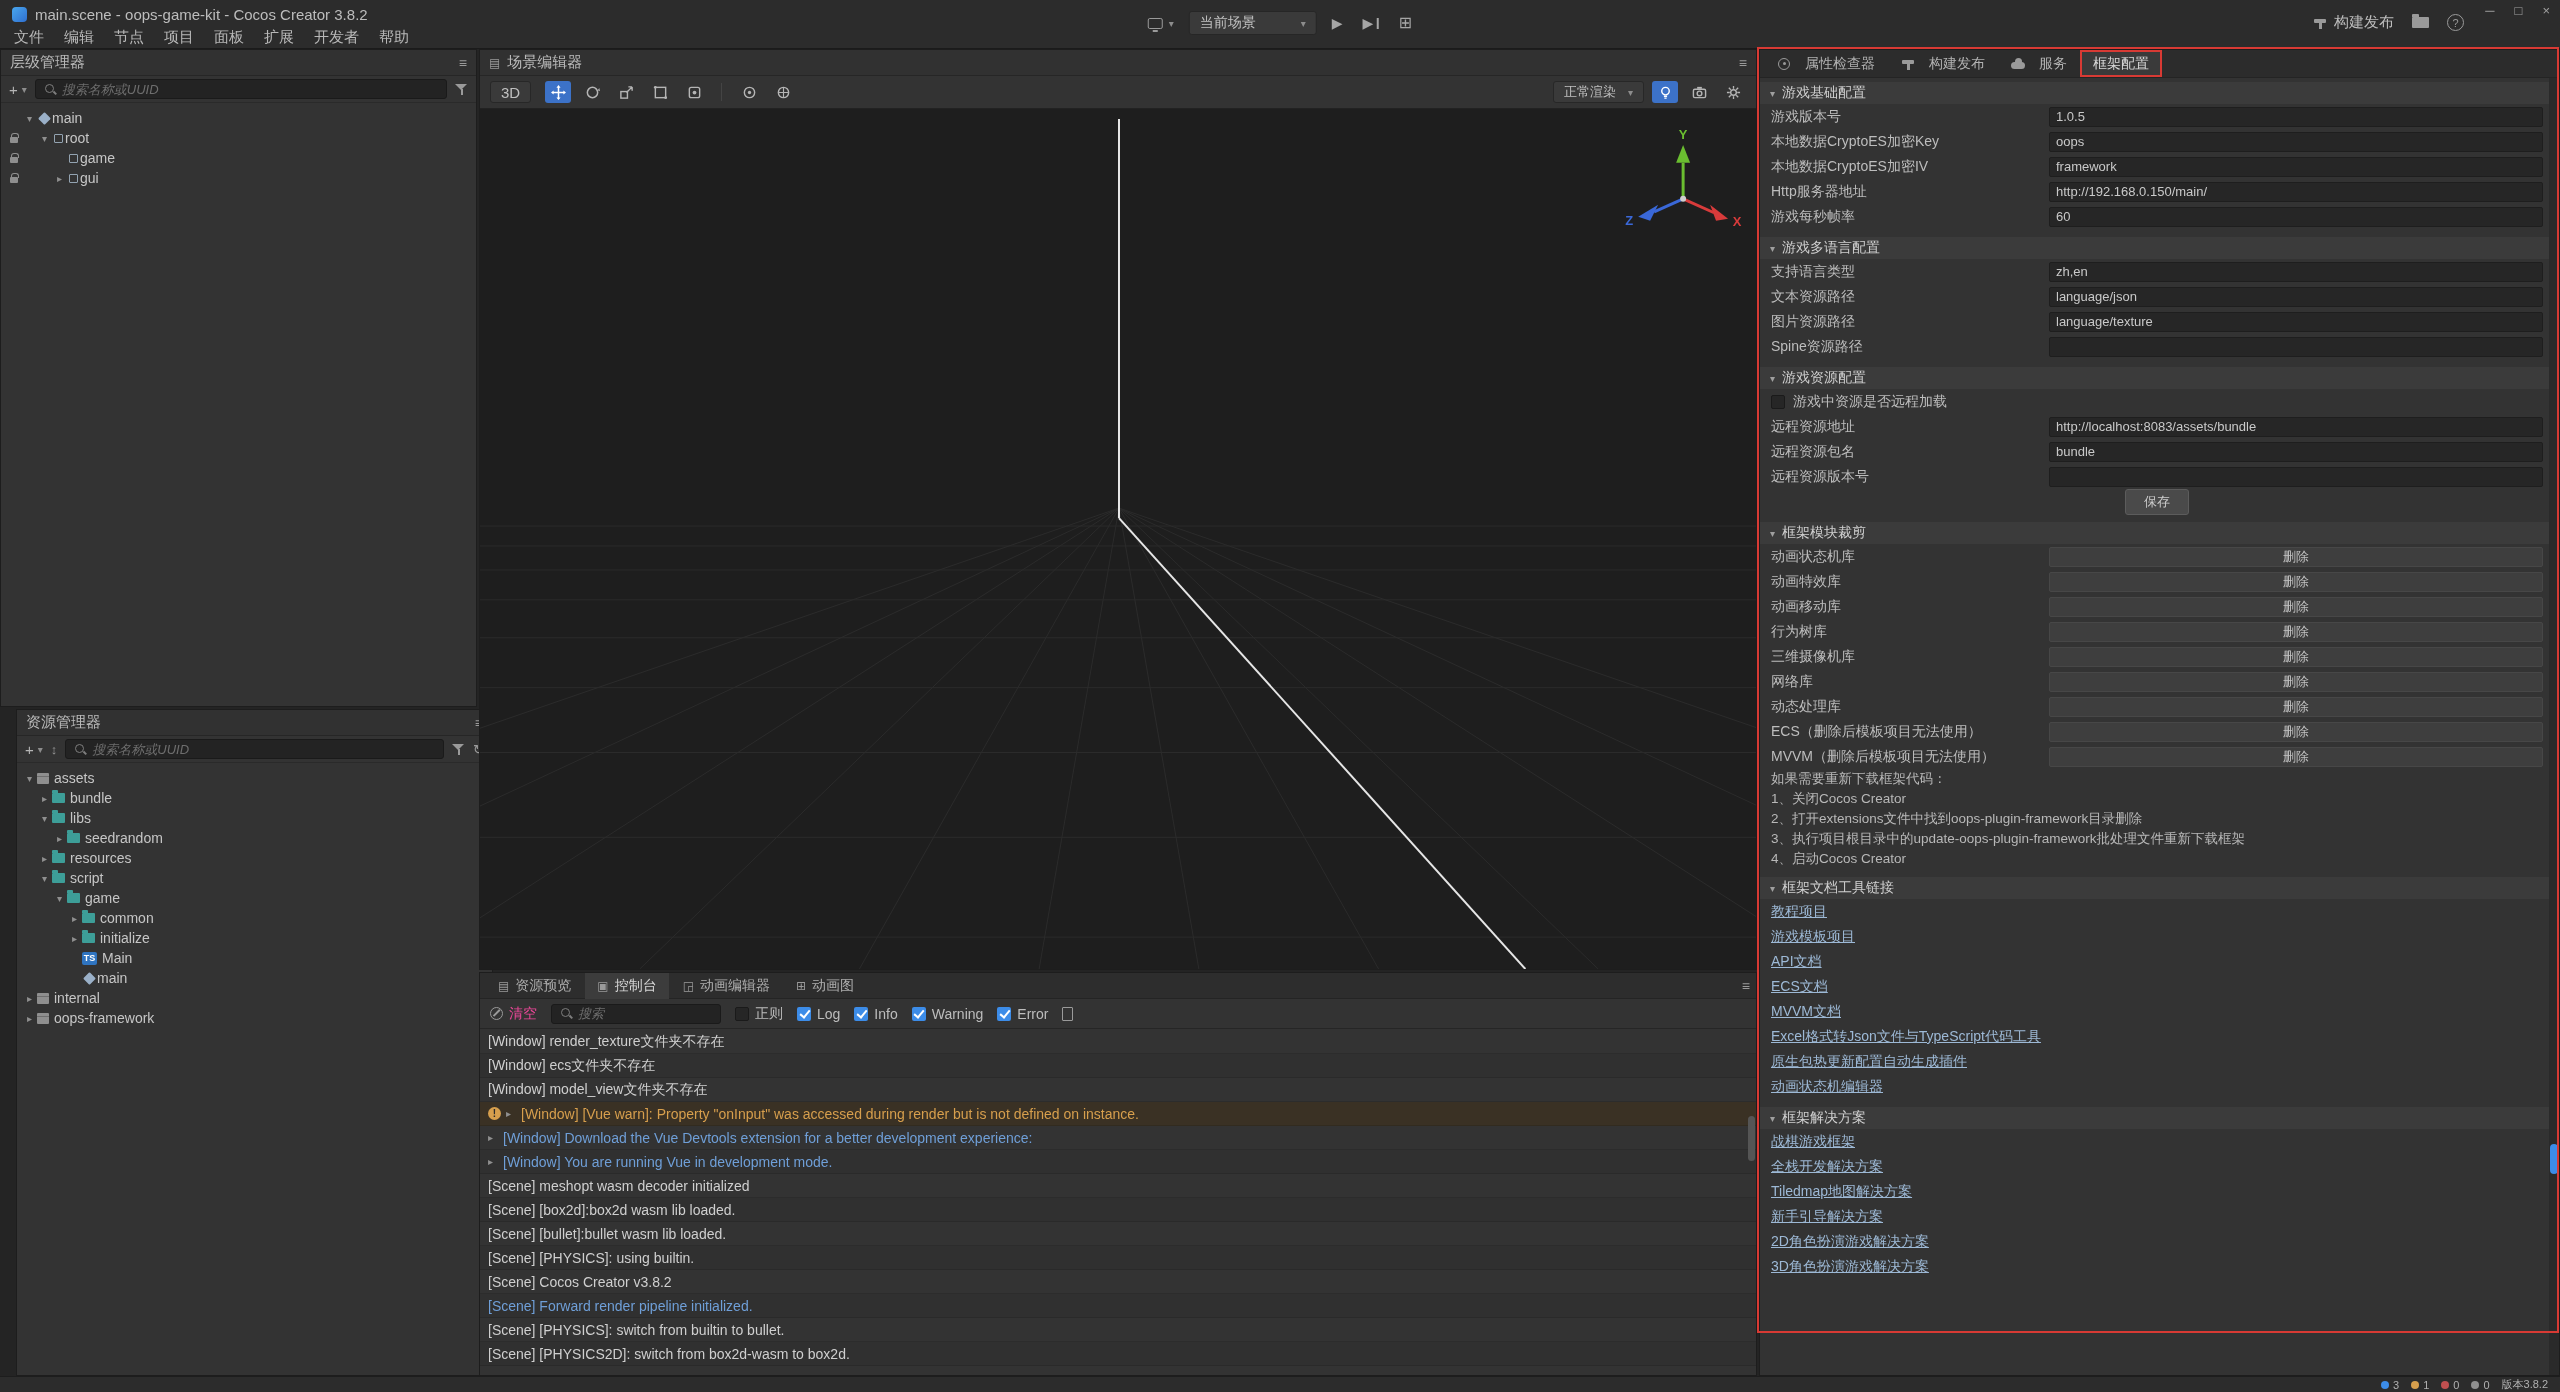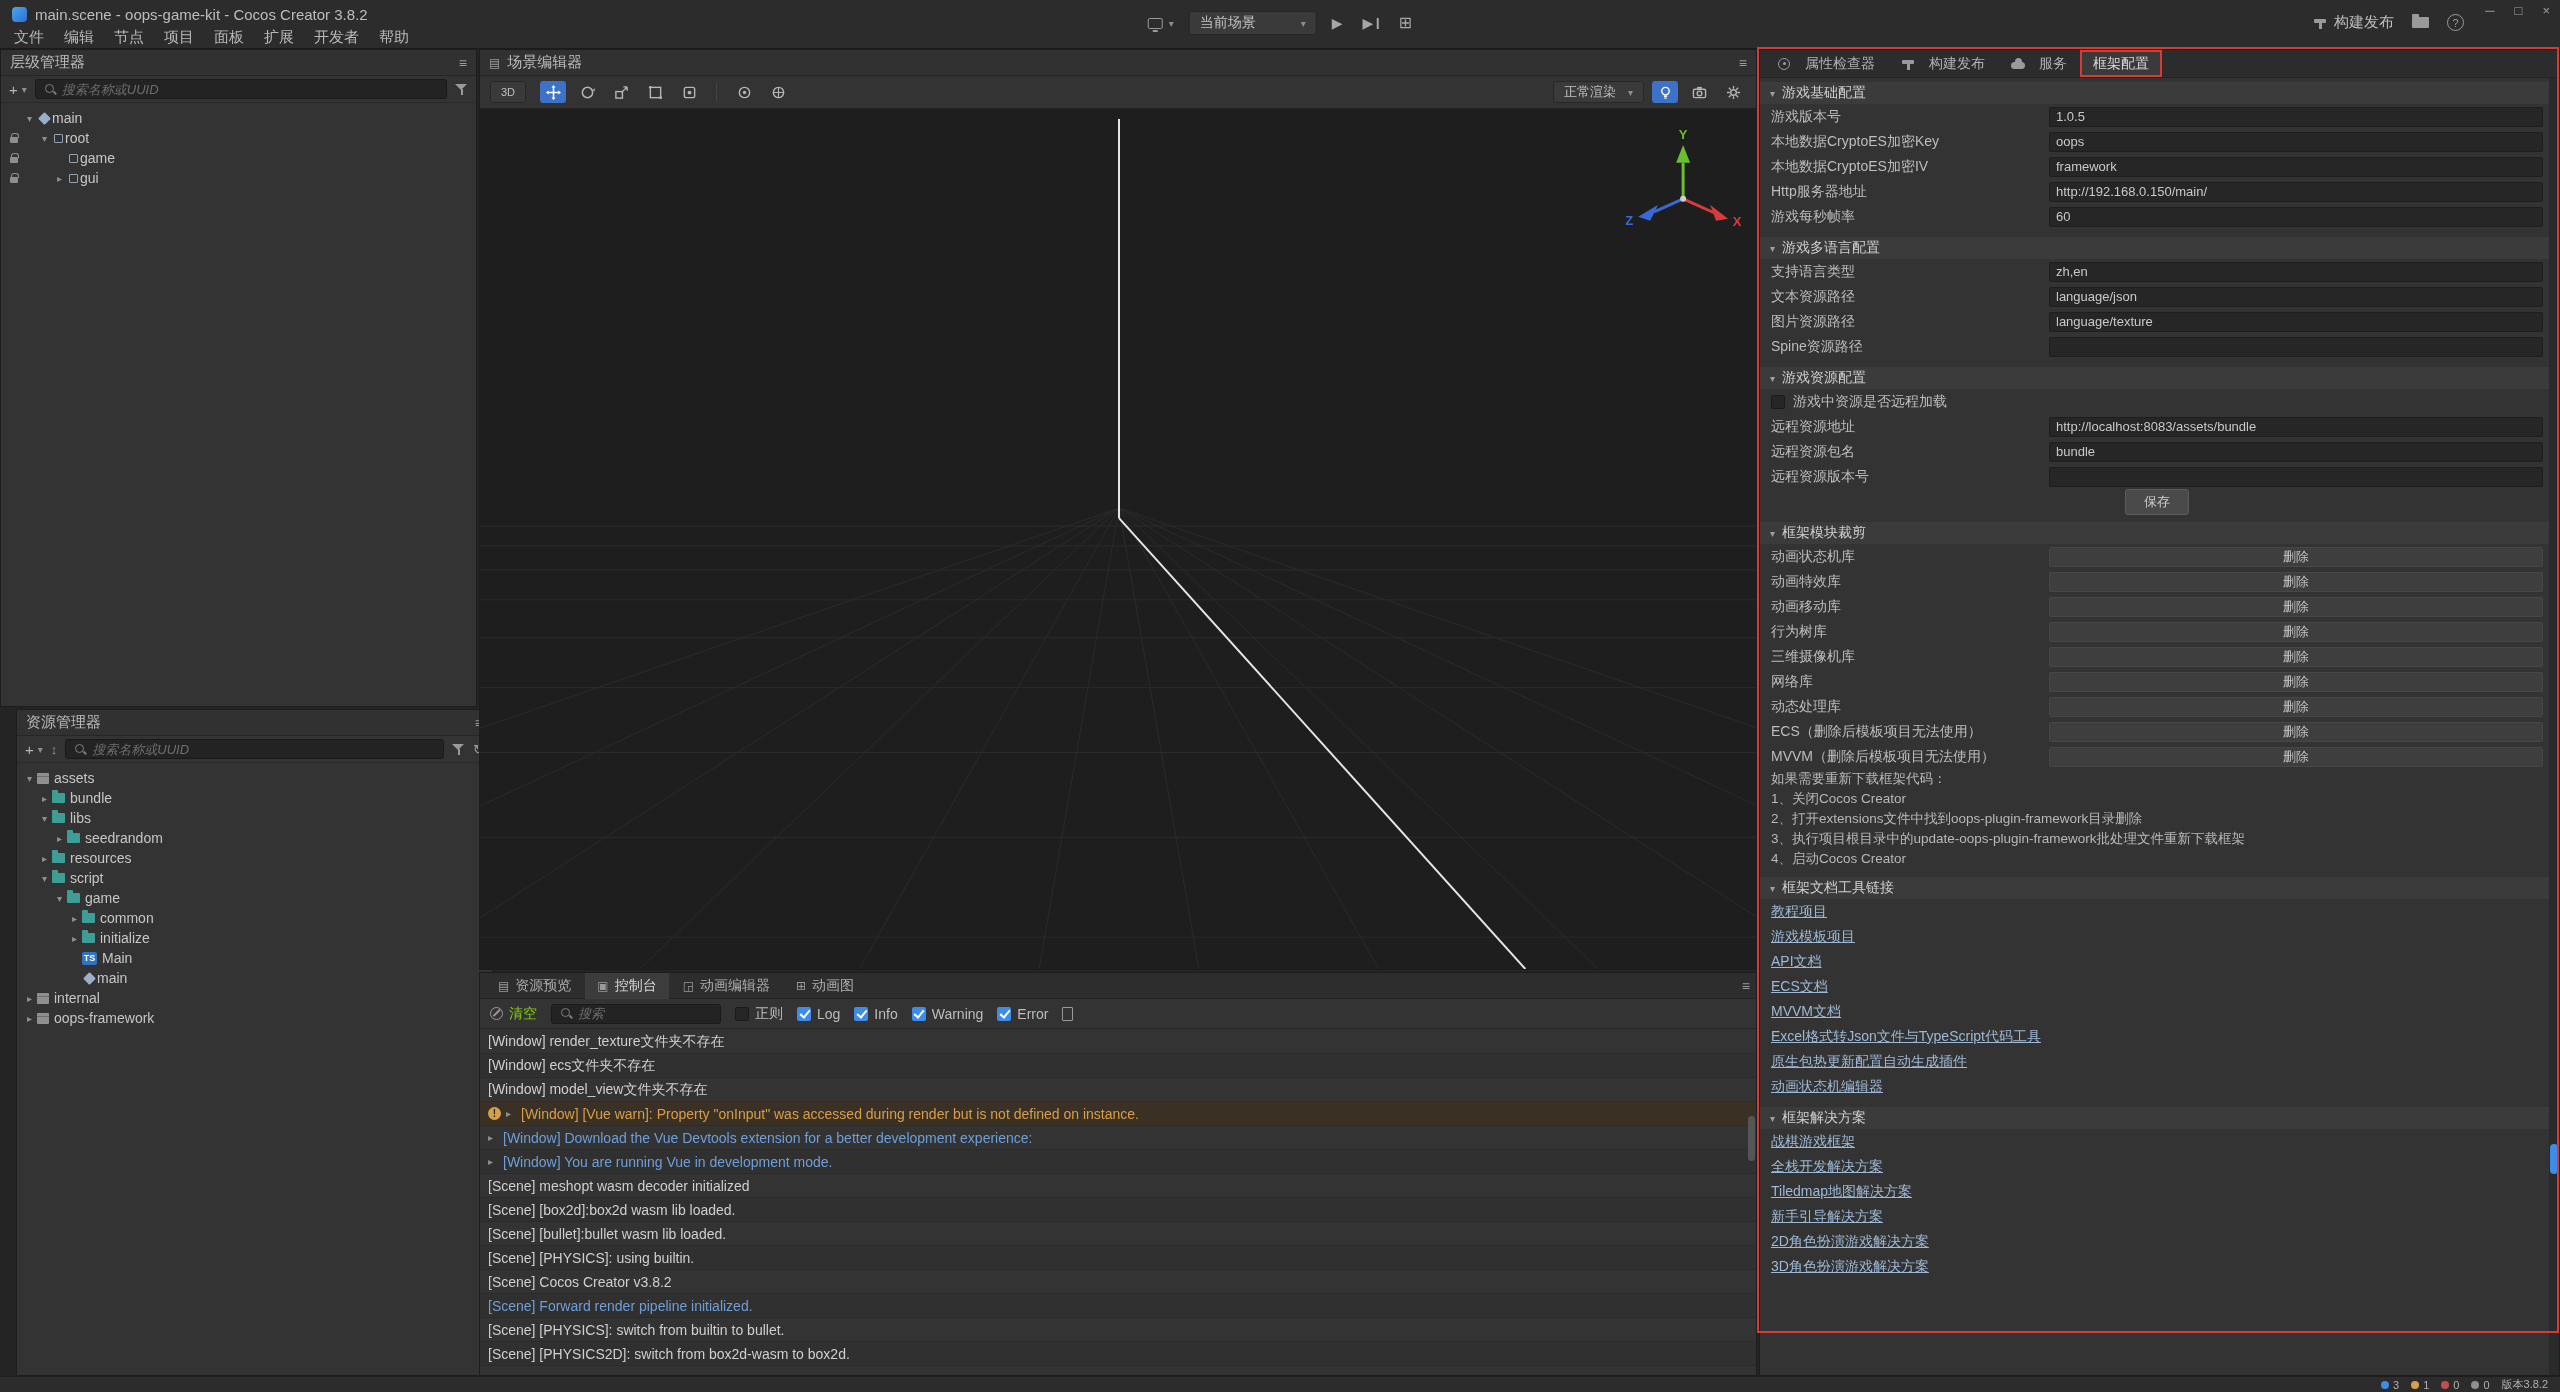--- a/index.html
+++ b/index.html
@@ -71,37 +71,37 @@
   .i-folder{width:13px;height:10px;background:#3d9e98;border-radius:1px;position:relative;}
   .i-folder::before{content:"";position:absolute;top:-3px;left:0;width:6px;height:3px;background:#3d9e98;border-radius:1px 1px 0 0;}
   .i-package{width:12px;height:11px;background:#8f8f8f;border-radius:1px;position:relative;}
   .i-package::before{content:"";position:absolute;top:3px;left:0;width:12px;height:1.5px;background:#6e6e6e;}
   .i-scene{width:9px;height:9px;background:#9ab0c8;transform:rotate(45deg);border-radius:1px;margin:0 3px;}
   .i-node{width:9px;height:9px;border:1.5px solid #93a3b1;border-radius:1px;margin:0 2px;}
   .i-ts{width:15px;height:13px;background:#2f74c0;color:#fff;font-size:9px;font-weight:bold;display:flex;align-items:center;justify-content:center;border-radius:2px;}
 
   
   .scene-toolbar{height:33px;display:flex;align-items:center;gap:8px;padding:0 10px;border-bottom:1px solid #222;background:#333;}
-  .mode3d{height:22px;background:#3a3a3a;border:1px solid #272727;border-radius:3px;color:#c0c0c0;font-size:11px;padding:0 10px;margin-right:6px;}
+  .mode3d{height:22px;background:#3a3a3a;border:1px solid #272727;border-radius:3px;color:#c0c0c0;font-size:15px;padding:0 10px;margin-right:6px;}
   .tool{width:26px;height:22px;background:transparent;border:none;border-radius:3px;display:flex;align-items:center;justify-content:center;cursor:default;}
   .tool.active{background:#3c72c8;}
   .tool svg{width:15px;height:15px;}
   .toolsep{width:1px;height:18px;background:#444;margin:0 6px;}
   .spacer{flex:1;}
   .render-select{display:flex;align-items:center;height:22px;background:#3a3a3a;border:1px solid #272727;border-radius:3px;padding:0 10px;font-size:13px;color:#c0c0c0;gap:8px;}
   .viewport{position:absolute;left:0;top:59px;right:0;bottom:0;background:#1e1e1e;}
   .viewport svg{width:100%;height:100%;display:block;}
 
   
   .console-tabs{height:26px;display:flex;align-items:center;background:#2d2d2d;border-bottom:1px solid #242424;padding:0 6px;gap:2px;}
   .ctab{height:26px;display:flex;align-items:center;gap:6px;padding:0 12px;font-size:14px;color:#aeaeae;cursor:default;}
   .ctab.active{background:#3c3c3c;color:#d6d6d6;}
   .ctab-glyph{font-size:12px;color:#9a9a9a;}
   .console-toolbar{height:30px;display:flex;align-items:center;gap:14px;padding:0 10px;border-bottom:1px solid #262626;background:#333;}
-  .clear-btn{display:flex;align-items:center;gap:6px;background:transparent;border:none;color:#84cc16;font-size:14px;cursor:default;}
+  .clear-btn{display:flex;align-items:center;gap:6px;background:transparent;border:none;color:#ec4899;font-size:14px;cursor:default;}
   .searchbox.small{flex:none;width:170px;}
   .filter{display:flex;align-items:center;gap:6px;font-size:14px;color:#bdbdbd;cursor:default;}
   #console-filters{display:flex;align-items:center;gap:14px;}
   .cbx{width:14px;height:14px;border-radius:2px;background:#3c8ce8;position:relative;flex:none;display:inline-block;}
   .cbx::after{content:"";position:absolute;left:4.5px;top:1.5px;width:4px;height:8px;border-right:2px solid #fff;border-bottom:2px solid #fff;transform:rotate(40deg);}
   .cbx.off{background:#262626;border:1px solid #1a1a1a;}
   .cbx.off::after{display:none;}
   .logs{position:absolute;left:0;top:57px;right:0;bottom:0;background:#333;overflow:hidden;}
   .log-row{height:24px;display:flex;align-items:center;padding:0 8px;font-size:14px;color:#cfcfcf;border-bottom:1px solid rgba(0,0,0,0.12);}
   .log-row:nth-child(even){background:#303030;}

